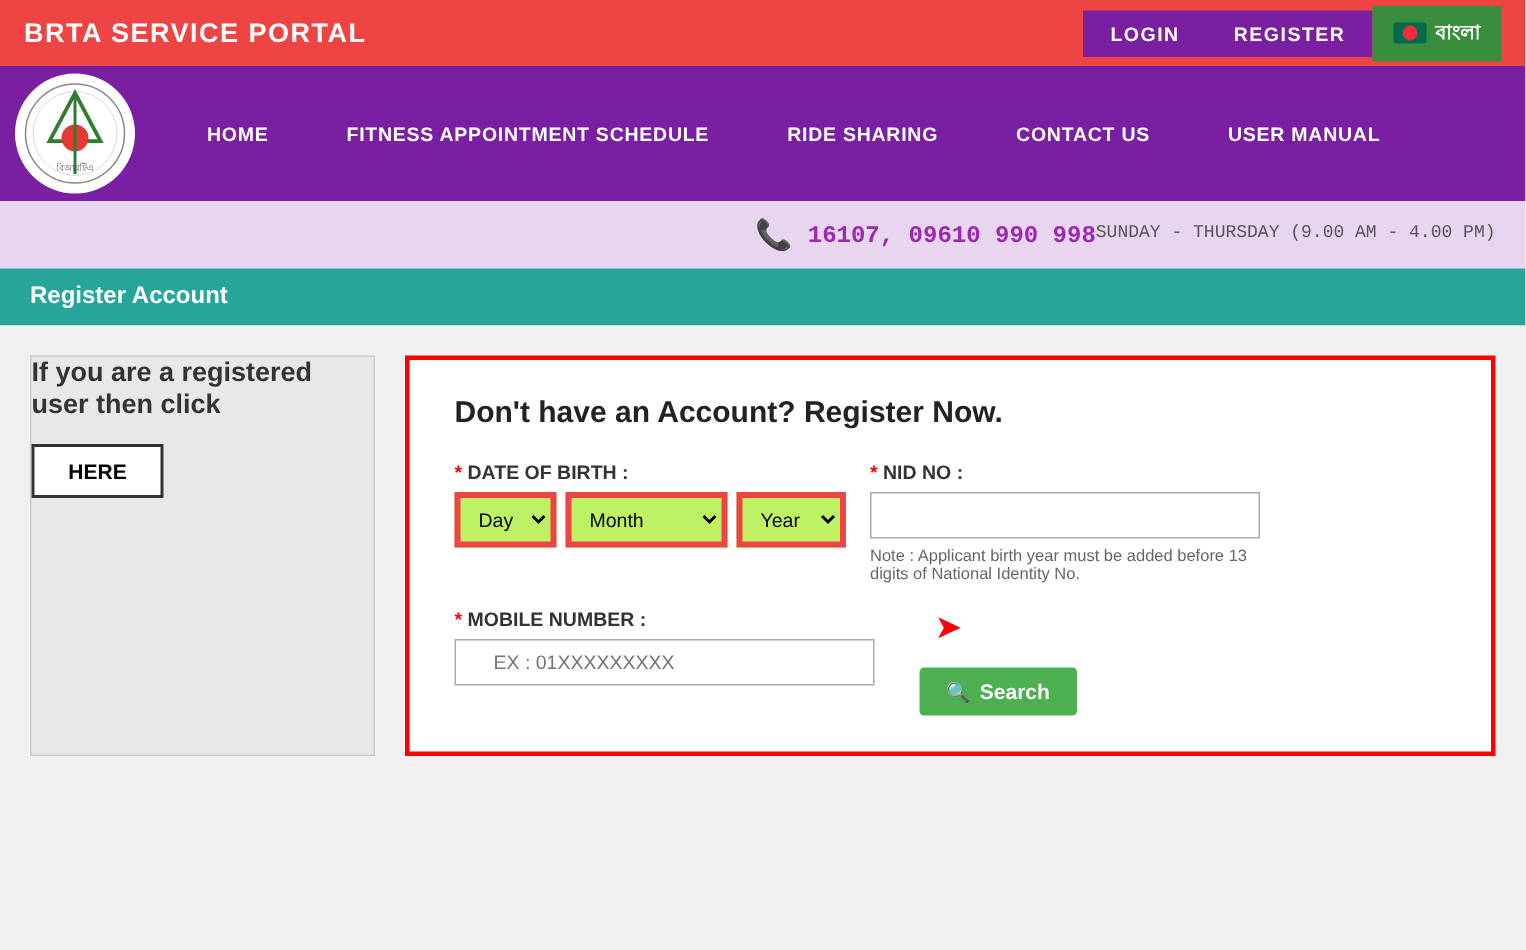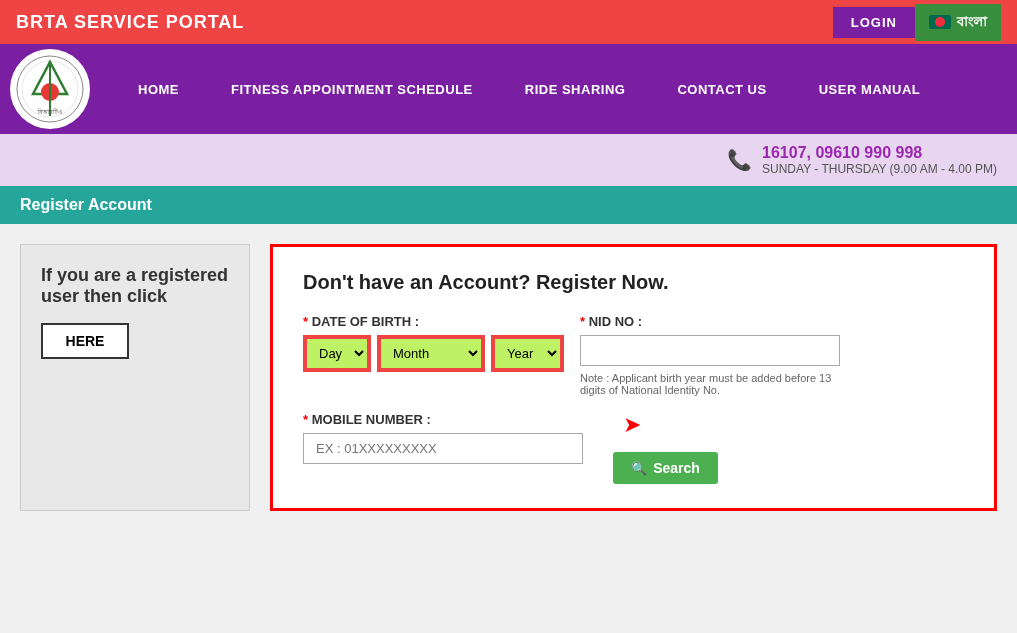--- a/index.html
+++ b/index.html
@@ -109,21 +109,21 @@
     
     .contact-bar {
       background: #e8d5f0;
       padding: 10px 20px;
       display: flex;
       justify-content: flex-end;
       align-items: center;
       gap: 10px;
     }
     .phone-icon { font-size: 20px; color: #333; }
-    .contact-info { display: flex; flex-direction: column; }
+    .contact-info { display: flex; flex-direction: row; font-family: Liberation Mono, monospace; }
     .contact-number { color: #9c27b0; font-weight: bold; font-size: 16px; }
     .contact-extra { color: #555; font-size: 12px; }
 
     
     .register-header {
       background: #26a69a;
       color: #fff;
       font-size: 16px;
       font-weight: bold;
       padding: 10px 20px;
@@ -137,21 +137,20 @@
       background: #f0f0f0;
       min-height: 300px;
     }
 
     
     .left-panel {
       background: #e8e8e8;
       border: 1px solid #ccc;
       width: 230px;
       flex-shrink: 0;
-      padding: 20px;
       display: flex;
       flex-direction: column;
       gap: 16px;
     }
     .left-panel-text {
       font-size: 18px;
       font-weight: bold;
       color: #333;
     }
     .here-btn {
@@ -221,21 +220,21 @@
       width: 260px;
     }
 
     .nid-note {
       font-size: 11px;
       color: #666;
       max-width: 260px;
     }
 
     .mobile-input {
-      padding: 7px 12px;
+      padding: 7px 25px;
       border: 1px solid #aaa;
       font-size: 13px;
       width: 280px;
     }
 
     .search-btn {
       background: #4caf50;
       color: #fff;
       border: none;
       padding: 8px 18px;
@@ -255,20 +254,21 @@
       align-items: flex-start;
     }
   </style>
 </head>
 <body>
 
 <div class="top-bar">
   <span class="top-bar-title">BRTA SERVICE PORTAL</span>
   <div class="top-bar-right">
     <button class="top-bar-btn">LOGIN</button>
+    <button class="top-bar-btn">REGISTER</button>
     <button class="top-bar-lang">
       <span class="flag-icon"></span>
       <span>বাংলা</span>
     </button>
   </div>
 </div>
 
 <div class="nav-bar">
   <div class="logo-wrap">
     <svg class="logo-svg" viewBox="0 0 70 70">

